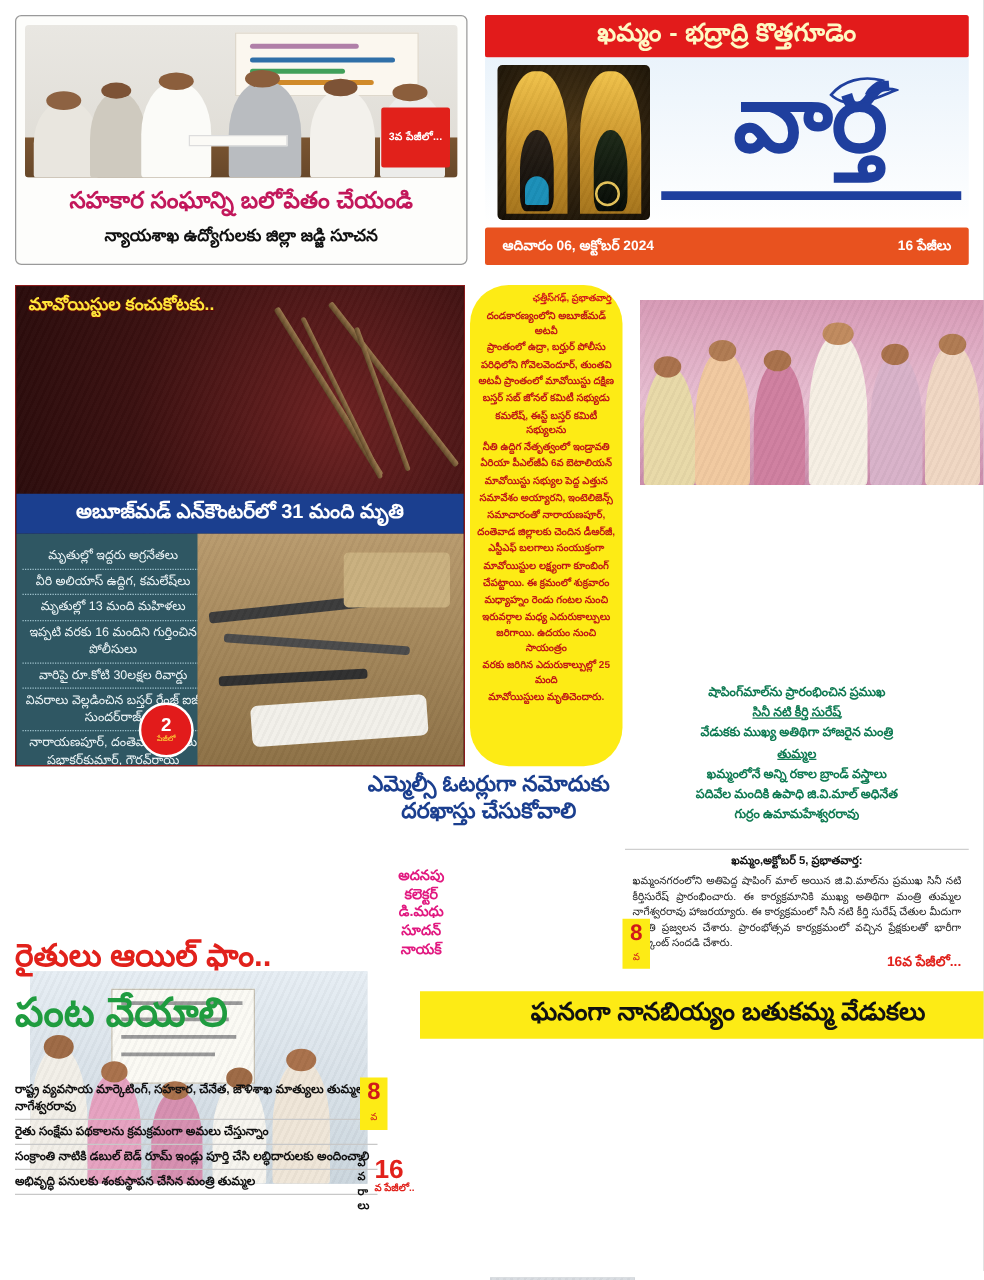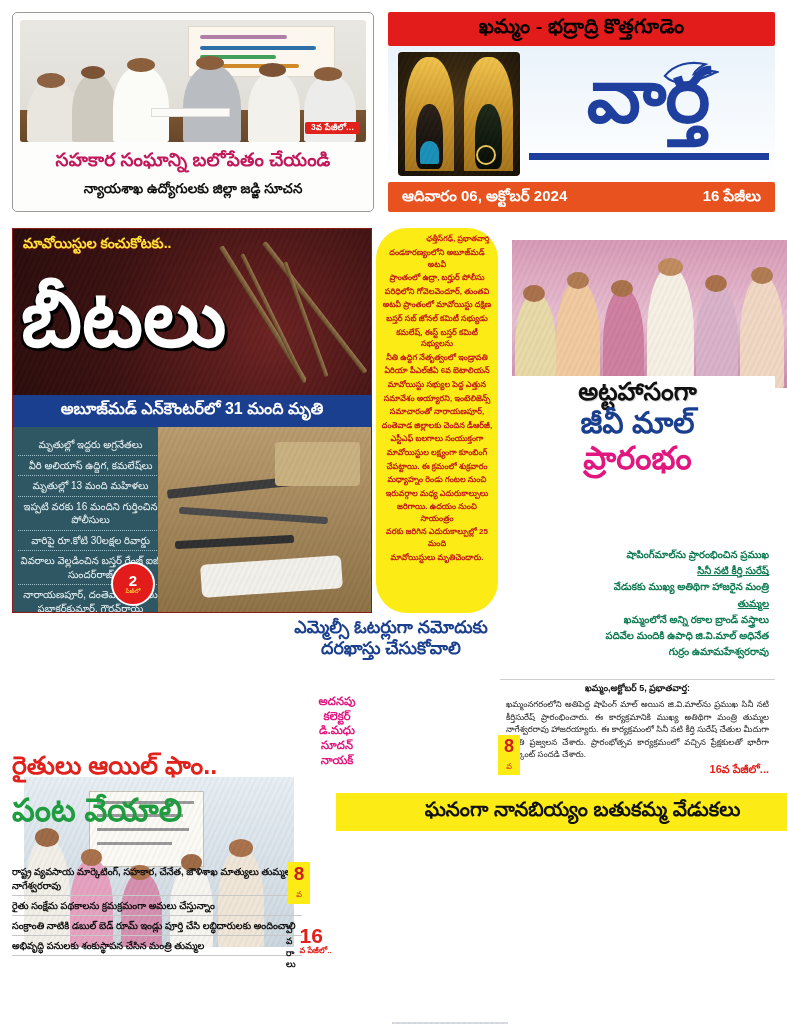--- a/index.html
+++ b/index.html
@@ -23,41 +23,41 @@
   #lead-card{left:12px;top:12px;width:362px;height:200px;border:1px solid #9a9a9a;border-radius:5px;
              background:#fdfdfb;padding:7px;}
   #lead-photo{width:100%;height:122px;border-radius:3px;overflow:hidden;position:relative;
               background:linear-gradient(#e9e7e2,#dedbd4);}
   #lead-banner{position:absolute;right:9%;top:5%;width:42%;height:40%;background:#fbf7ef;
                border:1px solid #ded8cc;}
   #lead-banner .bl{position:absolute;left:8%;height:4px;border-radius:2px;}
   #lead-desk{position:absolute;left:0;right:0;bottom:0;height:26%;background:#8d6239;}
   #lead-desk:after{content:"";position:absolute;inset:0;background:linear-gradient(#00000022,#00000044);}
   .badge-red{position:absolute;background:#e1211b;color:#fff;font-size:8.5px;font-weight:700;
-             padding:0 6px;border-radius:2px;letter-spacing:.2px;}
+             padding:18px 6px;border-radius:2px;letter-spacing:.2px;}
   #lead-h1{color:#c2185b;font-weight:700;font-size:18.5px;text-align:center;margin-top:7px;letter-spacing:.1px;}
   #lead-h2{color:#111;font-weight:700;font-size:13.5px;text-align:center;margin-top:6px;}
 
   
   #masthead{left:388px;top:12px;width:387px;height:200px;}
   #mh-strip{height:34px;background:#e21b1b;border-radius:2px;display:flex;align-items:center;justify-content:center;}
-  #mh-strip span{color:#000000;font-weight:700;font-size:20px;letter-spacing:.3px;white-space:nowrap;font-family:Liberation Serif, serif;}
+  #mh-strip span{color:#fef9c3;font-weight:700;font-size:20px;letter-spacing:.3px;white-space:nowrap;}
   #mh-mid{position:relative;height:133px;background:linear-gradient(#eaf3fb,#ffffff);}
   #mh-deity{position:absolute;left:10px;top:6px;width:122px;height:124px;border-radius:4px;overflow:hidden;
             background:radial-gradient(circle at 50% 40%,#4a3515,#140e05);}
   .gopura{position:absolute;border-radius:46% 46% 0 0;
           background:linear-gradient(180deg,#f0c24a,#c8922a 55%,#a5741c);}
   .idol{position:absolute;bottom:6%;border-radius:48% 48% 18% 18%;}
   #mh-word{position:absolute;right:4px;top:14px;width:246px;height:108px;}
   #mh-word .vt{font-size:76px;font-weight:700;color:#1f3f9e;line-height:.95;letter-spacing:-1px;}
   #mh-underline{position:absolute;left:4px;right:2px;bottom:8px;height:7px;background:#1f3f9e;}
   .dove{position:absolute;right:52px;top:-2px;width:58px;height:30px;}
   #mh-foot{height:30px;background:#e8521f;border-radius:2px;display:flex;align-items:center;
            justify-content:space-between;padding:0 14px;margin-top:3px;}
-  #mh-foot span{color:#fff;font-weight:700;font-size:15px;}
+  #mh-foot span{color:#fff;font-weight:700;font-size:11px;}
 
   
   #lead-main{left:12px;top:228px;width:360px;height:385px;background:#2a0c0c;border:1px solid #8b1a1a;overflow:hidden;}
   #lm-img{position:absolute;inset:0;background:
       radial-gradient(ellipse at 72% 28%,#6d2222 0%,#3a1010 45%,#1d0808 100%);}
   .weapon{position:absolute;background:linear-gradient(#9c7a4f,#5d4526);transform-origin:left center;border-radius:2px;}
   #lm-kicker{position:absolute;left:10px;top:6px;right:10px;color:#ffe63a;font-weight:700;font-size:14px;
              text-shadow:1px 1px 0 #5a0b0b,-1px 1px 0 #5a0b0b;}
   #lm-big{position:absolute;left:8px;top:54px;right:8px;color:#fff;font-weight:700;font-size:79px;line-height:.92;
           text-shadow:3px 3px 0 #000,-2px 2px 0 #000;}
@@ -82,21 +82,21 @@
   #cy-body p{color:#c01717;font-weight:700;font-size:8px;line-height:1.45;margin:2px 0 0 0;text-align:center;}
 
   
   #gv-photo{left:500px;top:228px;width:275px;height:148px;overflow:hidden;
             background:linear-gradient(#c3658e,#e0a8bf);}
   #gv-head{left:500px;top:376px;width:275px;height:168px;background:#fff;text-align:center;padding-top:2px;}
   #gv-h1{color:#111;font-weight:700;font-size:25px;line-height:1.05;text-shadow:1px 1px 0 #d9d9d9;}
   #gv-h2{color:#1b3f8f;font-weight:700;font-size:30px;line-height:1.1;margin-top:2px;}
   #gv-h3{color:#e1177f;font-weight:700;font-size:32px;line-height:1.1;margin-top:2px;}
   #gv-points{left:500px;top:544px;width:275px;height:135px;padding:2px 6px;box-sizing:border-box;}
-  #gv-points p{color:#0e7a52;font-weight:700;font-size:10px;line-height:1.42;margin:2px 0;text-align:right;}
+  #gv-points p{color:#0e7a52;font-weight:700;font-size:10px;line-height:1.42;margin:2px 0;text-align:center;font-family:Liberation Serif, serif;}
   #gv-points p.u{text-decoration:underline;}
   #gv-body{left:500px;top:679px;width:275px;height:110px;padding:3px 6px;box-sizing:border-box;
            border-top:1px solid #cfcfcf;}
   #gv-body .dl{color:#111;font-weight:700;font-size:9px;text-align:center;}
   #gv-body .tx{color:#222;font-size:8.4px;line-height:1.5;text-align:justify;margin-top:3px;}
   #gv-more{color:#e1211b;font-weight:700;font-size:11px;text-align:right;margin-top:2px;}
 
   
   #mlc-photo{left:12px;top:617px;width:270px;height:170px;overflow:hidden;
              background:linear-gradient(#dfe7ee,#c9d3dc);}
@@ -196,21 +196,20 @@
 
   <div class="box" id="lead-main">
     <div id="lm-img">
       <div class="weapon" style="left:58%;top:4%;width:44%;height:5px;transform:rotate(58deg)"></div>
       <div class="weapon" style="left:64%;top:6%;width:40%;height:4px;transform:rotate(64deg)"></div>
       <div class="weapon" style="left:70%;top:3%;width:46%;height:5px;transform:rotate(52deg)"></div>
       <div class="weapon" style="left:76%;top:8%;width:34%;height:4px;transform:rotate(70deg)"></div>
       <div class="noise"></div>
     </div>
     <div id="lm-kicker" class="tel">మావోయిస్టుల కంచుకోటకు..</div>
-    <div id="lm-big" class="tel">బీటలు</div>
     <div id="lm-sub">
       <span class="tel">అబూజ్‌మడ్ ఎన్‌కౌంటర్‌లో 31 మంది మృతి</span>
     </div>
 
     <div id="lm-bullets">
       <ul>
         <li>మృతుల్లో ఇద్దరు అగ్రనేతలు</li>
         <li>వీరి అలియాస్ ఉద్దిగ, కమలేష్‌లు</li>
         <li>మృతుల్లో 13 మంది మహిళలు</li>
         <li>ఇప్పటి వరకు 16 మందిని గుర్తించిన పోలీసులు</li>
@@ -273,25 +272,20 @@
       <div class="fig" style="left:49%;width:17%;height:92%;background:#f6efe4"></div>
       <div class="head" style="left:53%;bottom:86%;width:9%;height:14%;background:#c08a5e"></div>
       <div class="fig" style="left:67%;width:15%;height:80%;background:#d8b2c9"></div>
       <div class="head" style="left:70%;bottom:74%;width:8%;height:13%;background:#a9714b"></div>
       <div class="fig" style="left:83%;width:16%;height:86%;background:#f0d7c3"></div>
       <div class="head" style="left:87%;bottom:80%;width:8%;height:13%;background:#b07b52"></div>
     </div>
     <div class="noise"></div>
   </div>
 
-  <div class="box" id="gv-head">
-    <div id="gv-h1" class="tel">అట్టహాసంగా</div>
-    <div id="gv-h2" class="tel">జీవీ మాల్</div>
-    <div id="gv-h3" class="tel">ప్రారంభం</div>
-  </div>
 
   <div class="box" id="gv-points">
     <p class="tel">షాపింగ్‌మాల్‌ను ప్రారంభించిన ప్రముఖ</p>
     <p class="tel u">సినీ నటి కీర్తి సురేష్</p>
     <p class="tel">వేడుకకు ముఖ్య అతిథిగా హాజరైన మంత్రి</p>
     <p class="tel u">తుమ్మల</p>
     <p class="tel">ఖమ్మంలోనే అన్ని రకాల బ్రాండ్ వస్త్రాలు</p>
     <p class="tel">పదివేల మందికి ఉపాధి జి.వి.మాల్ అధినేత</p>
     <p class="tel">గుర్రం ఉమామహేశ్వరరావు</p>
   </div>

